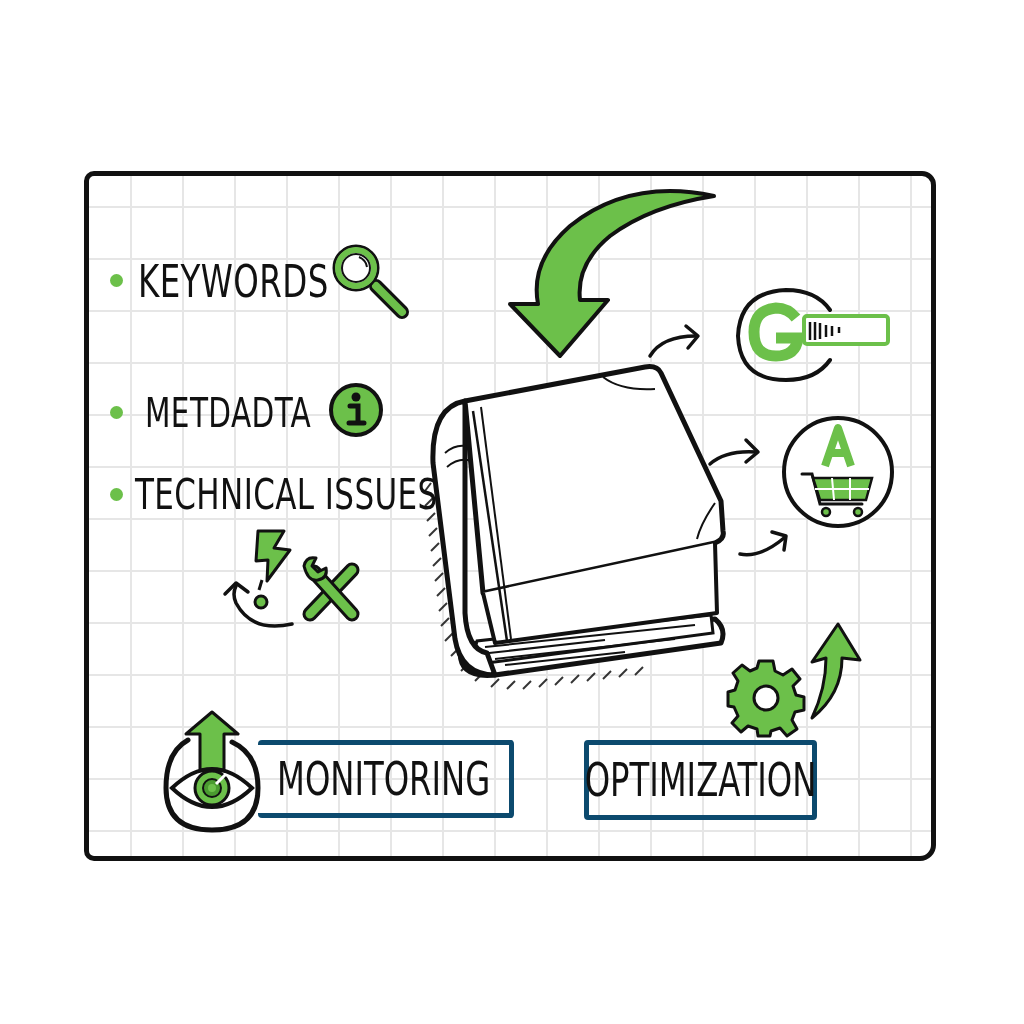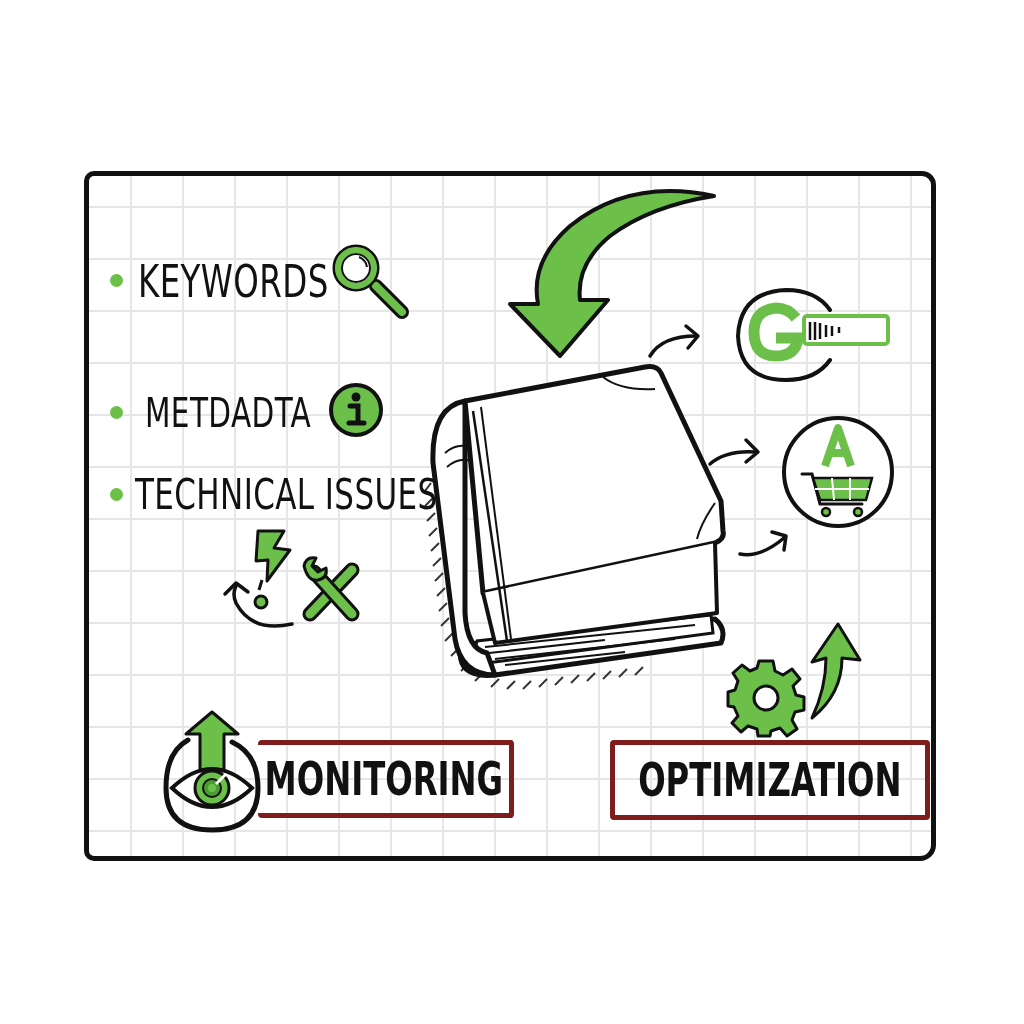--- a/index.html
+++ b/index.html
@@ -15,22 +15,22 @@
       background-size: 52px 52px;
       background-position: 41px 30px;
       box-sizing: border-box;
     }
     .label {
       position: absolute; color: #111; font-weight: normal; letter-spacing: 0.5px;
       transform: scaleX(0.82); transform-origin: left center; white-space: nowrap;
     }
     .bullet { position: absolute; width: 13px; height: 13px; border-radius: 50%; background: #6cc04a; }
     .boxlabel {
-      position: absolute; border: 5px solid #7f1d1d; border-radius: 4px; box-sizing: border-box;
-      display: flex; align-items: center; justify-content: center; background: transparent; font-weight: bold;
+      position: absolute; border: 5px solid #0c4a6e; border-radius: 4px; box-sizing: border-box;
+      display: flex; align-items: center; justify-content: center; background: transparent;
     }
     .boxlabel span { font-size: 46px; color: #111; transform: scaleX(0.78); display: inline-block; white-space: nowrap; }
     svg { position: absolute; overflow: visible; }
   </style>
 </head>
 <body>
 
 <div class="canvas">
   <div class="frame"></div>
 
@@ -180,16 +180,16 @@
     <path d="M12 80 Q52 42 92 80 Q52 118 12 80 Z" fill="#fff" stroke="#111" stroke-width="4"></path>
     <circle cx="52" cy="80" r="17" fill="#6cc04a" stroke="#111" stroke-width="3"></circle>
     <circle cx="52" cy="80" r="9" fill="#4a9b30" stroke="#111" stroke-width="2"></circle>
     <circle cx="52" cy="80" r="4" fill="#6cc04a"></circle>
     <line x1="56" y1="76" x2="66" y2="66" stroke="#fff" stroke-width="3"></line>
   </svg>
   <div class="boxlabel" style="left:258px; top:732px; width:256px; height:78px; border-left:none;">
     <span>MONITORING</span>
   </div>
 
-  <div class="boxlabel" style="left:584px; top:732px; width:320px; height:80px;margin-left:26px;">
+  <div class="boxlabel" style="left:584px; top:732px; width:233px; height:80px;">
     <span>OPTIMIZATION</span>
   </div>
 </div>
 
 </body></html>

